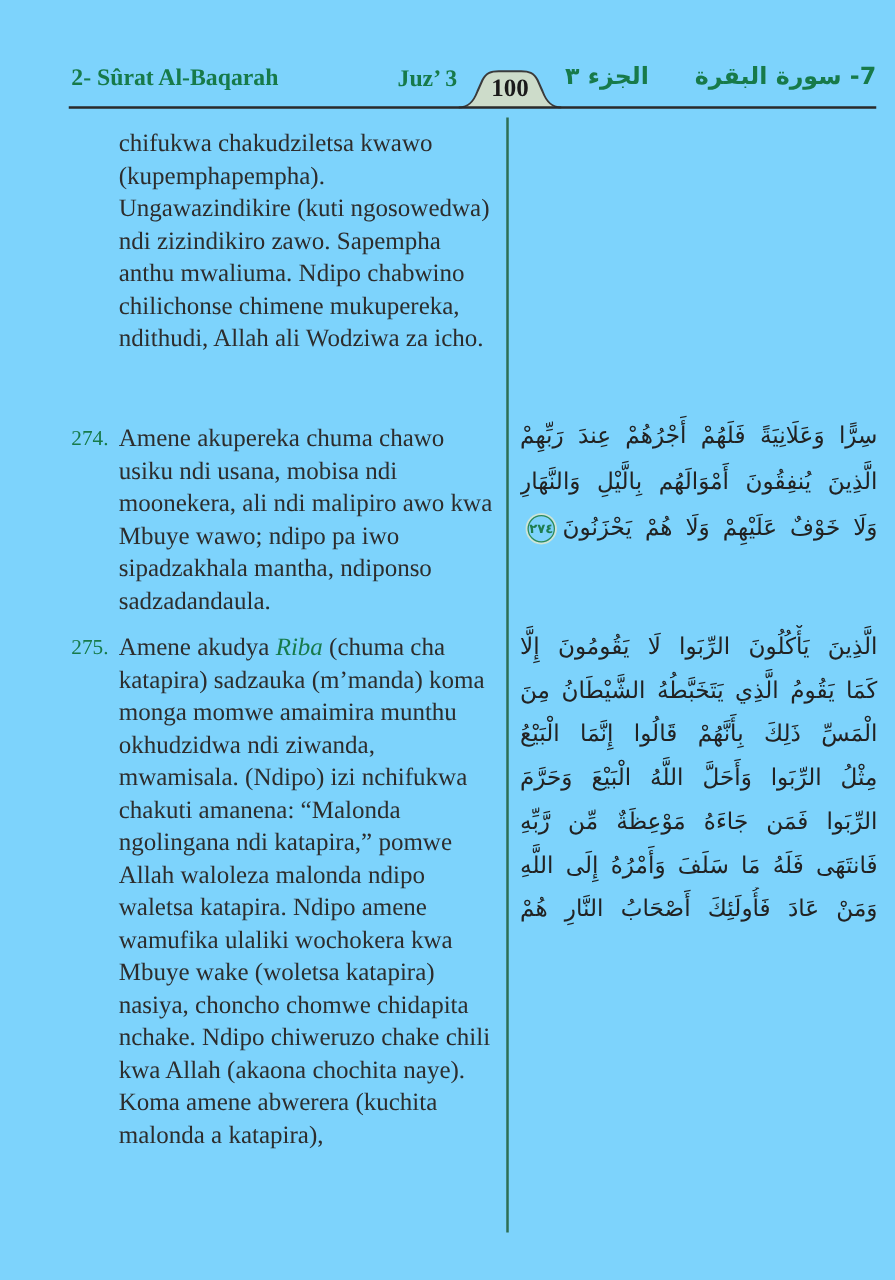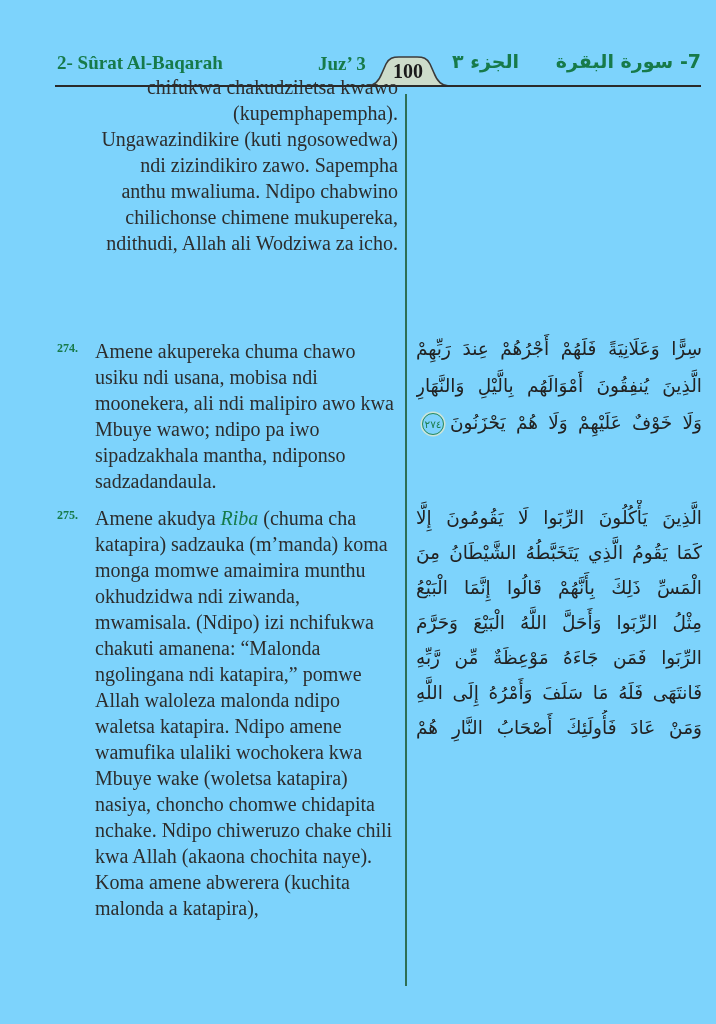--- a/index.html
+++ b/index.html
@@ -19,42 +19,42 @@
   .page-tab      { position:absolute; left:366px; top:56px; width:84px; height:31px; }
   .page-tab-num  { position:absolute; left:366px; top:60px; width:84px; text-align:center;
                    font-size:20px; font-weight:bold; color:#1a1a1a; }
 
   
   .v-divider { position:absolute; left:405px; top:94px; width:2px; height:892px; background:#2e6f54; }
 
   
   .tr-block  { position:absolute; left:57px; width:341px; color:#2d2d2d; }
   .tr-text   { font-size:20px; line-height:26px; }
-  .tr-cont   { top:74px;text-align:right; }
+  .tr-cont   { top:102px; }
   .tr-cont .tr-text { margin-left:38px; }
   .tr-v274   { top:338px; }
   .tr-v275   { top:505px; }
-  .v-num     { position:absolute; left:0; top:3px; font-size:12px; font-weight:bold; color:#177a4a; }
+  .v-num     { position:absolute; left:0; top:3px; font-size:17px; font-weight:normal; color:#177a4a; }
   .v-body    { margin-left:38px; }
   .riba      { color:#177a4a; font-style:italic;margin-top:11px; }
 
   
   .ar-block  { position:absolute; left:416px; width:286px; direction:rtl; color:#222222;
                font-family:"DejaVu Sans", sans-serif; }
   .ar-274    { top:330px; }
   .ar-275    { top:500px; }
   .ar-line   { font-size:18.5px; height:37px; line-height:37px; overflow:hidden;
                text-align:justify; text-align-last:justify; }
   .ar-275 .ar-line { height:35px; line-height:35px; }
   .ar-line.last { text-align-last:center; }
   .ar-274 .ar-line.last { text-align-last:justify; }
 
   .rosette   { display:inline-flex; align-items:center; justify-content:center;
                width:22px; height:22px; border:1.5px solid #2f8a57; border-radius:50%;
-               box-shadow:0 0 0 1.5px #cfe4d6; font-size:10.5px; font-weight:normal;
+               box-shadow:0 0 0 1.5px #cfe4d6; font-size:10.5px; font-weight:bold;
                color:#1e7d4f; vertical-align:middle; margin:0 6px; line-height:1; }
 </style>
 </head>
 <body>
 
 <div class="page">
 
   <div class="hdr-left">2- Sûrat Al-Baqarah</div>
   <div class="hdr-juz">Juz’ 3</div>
 

